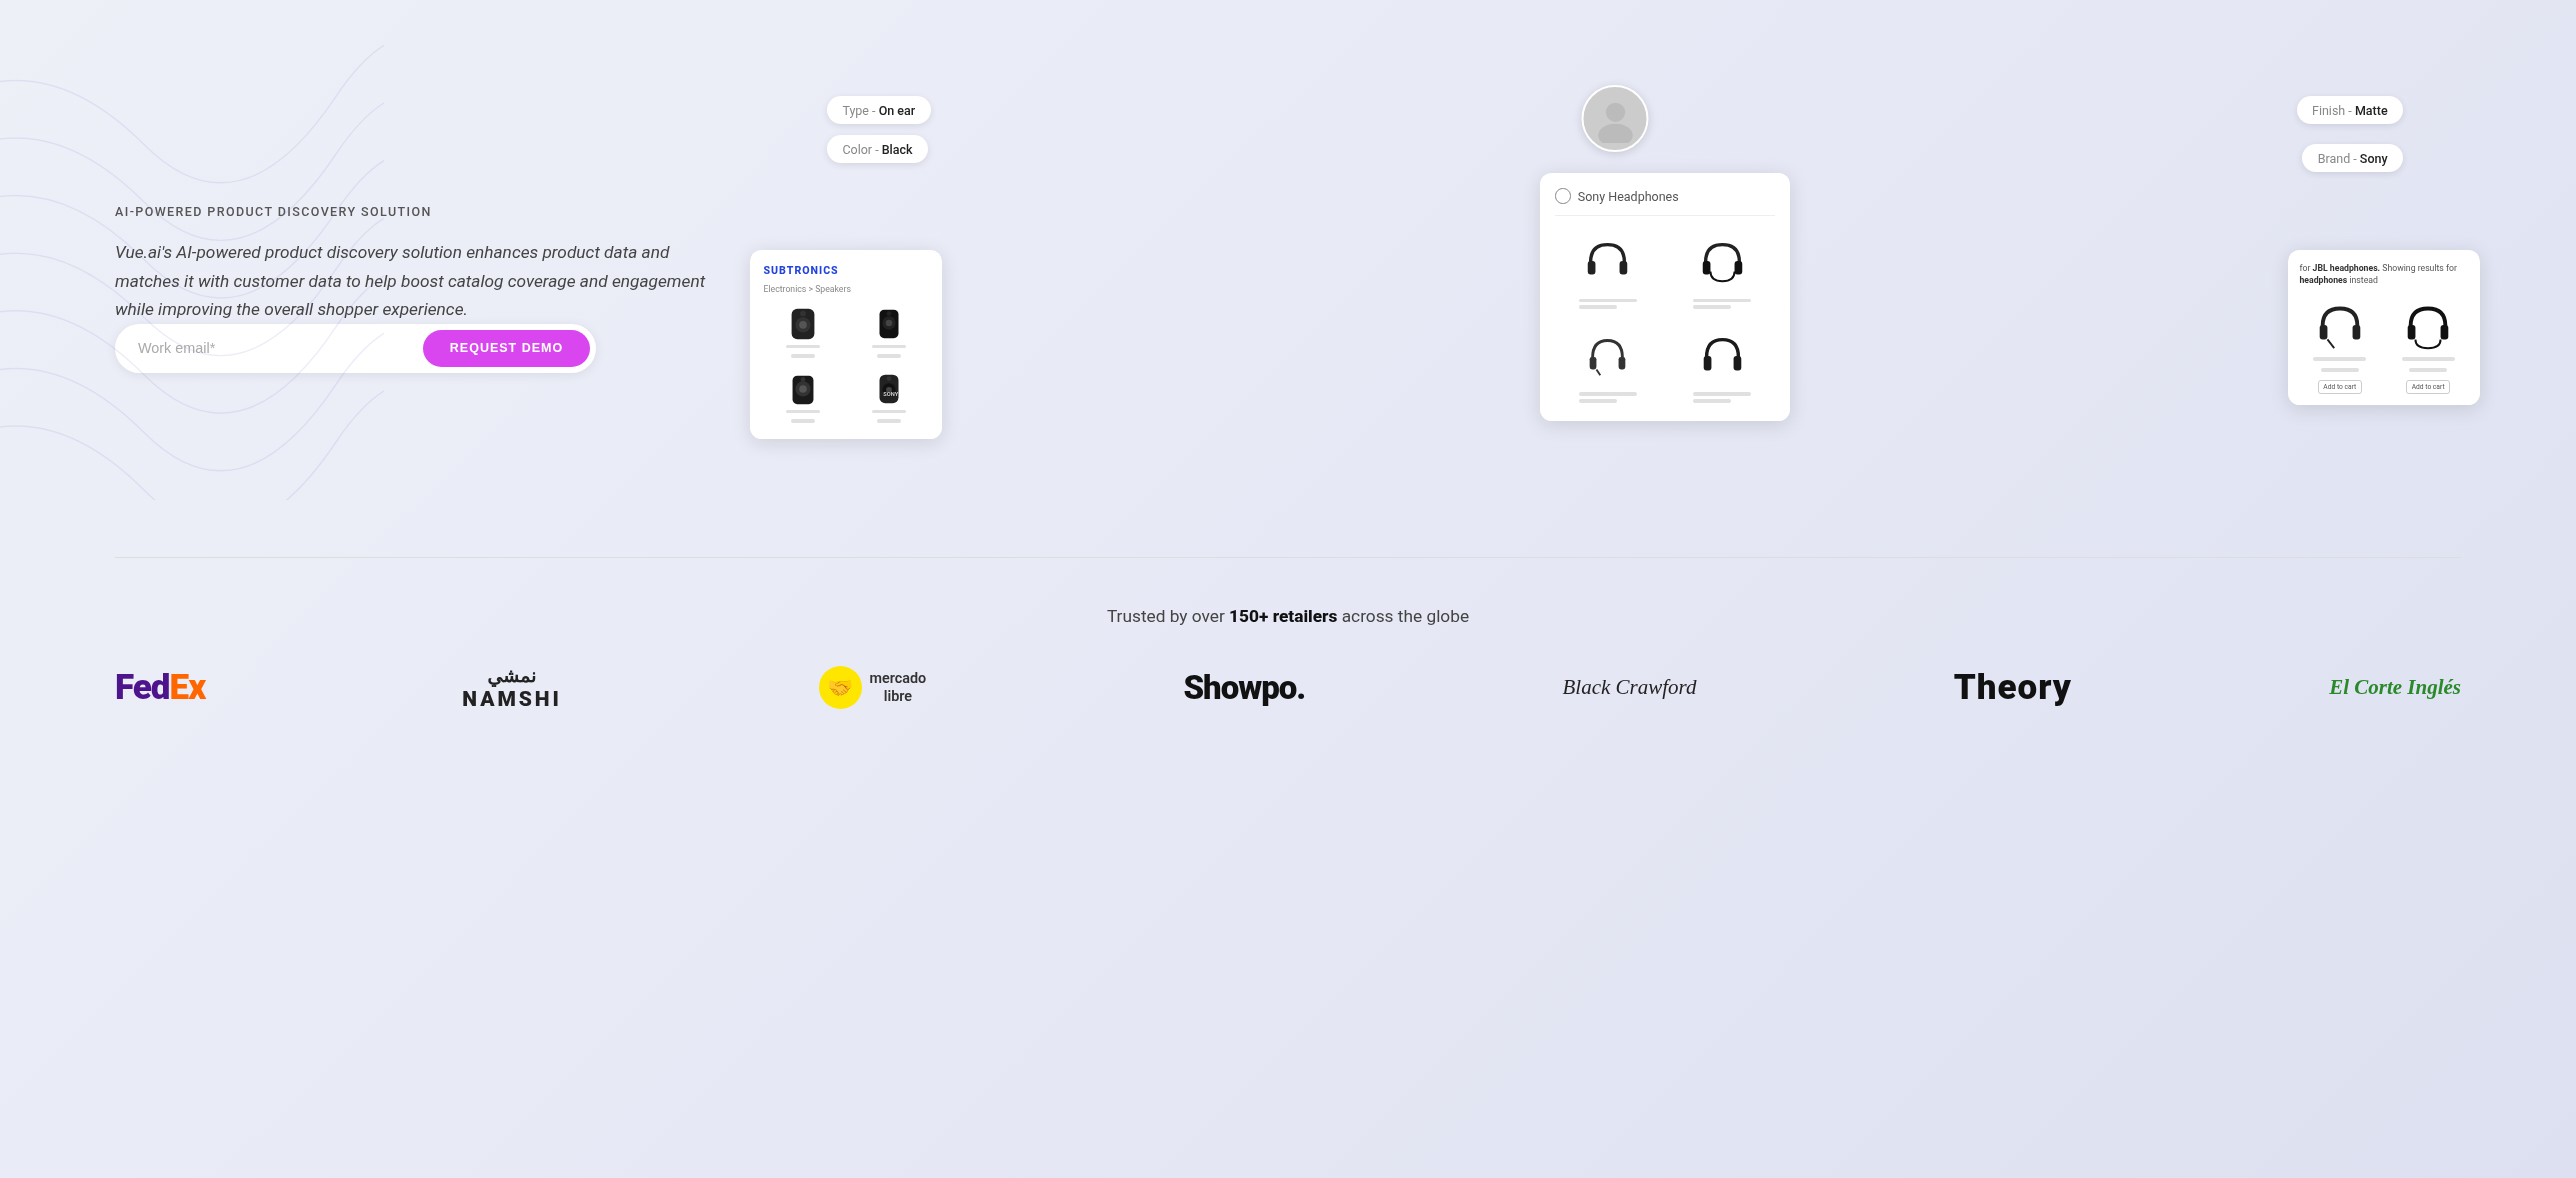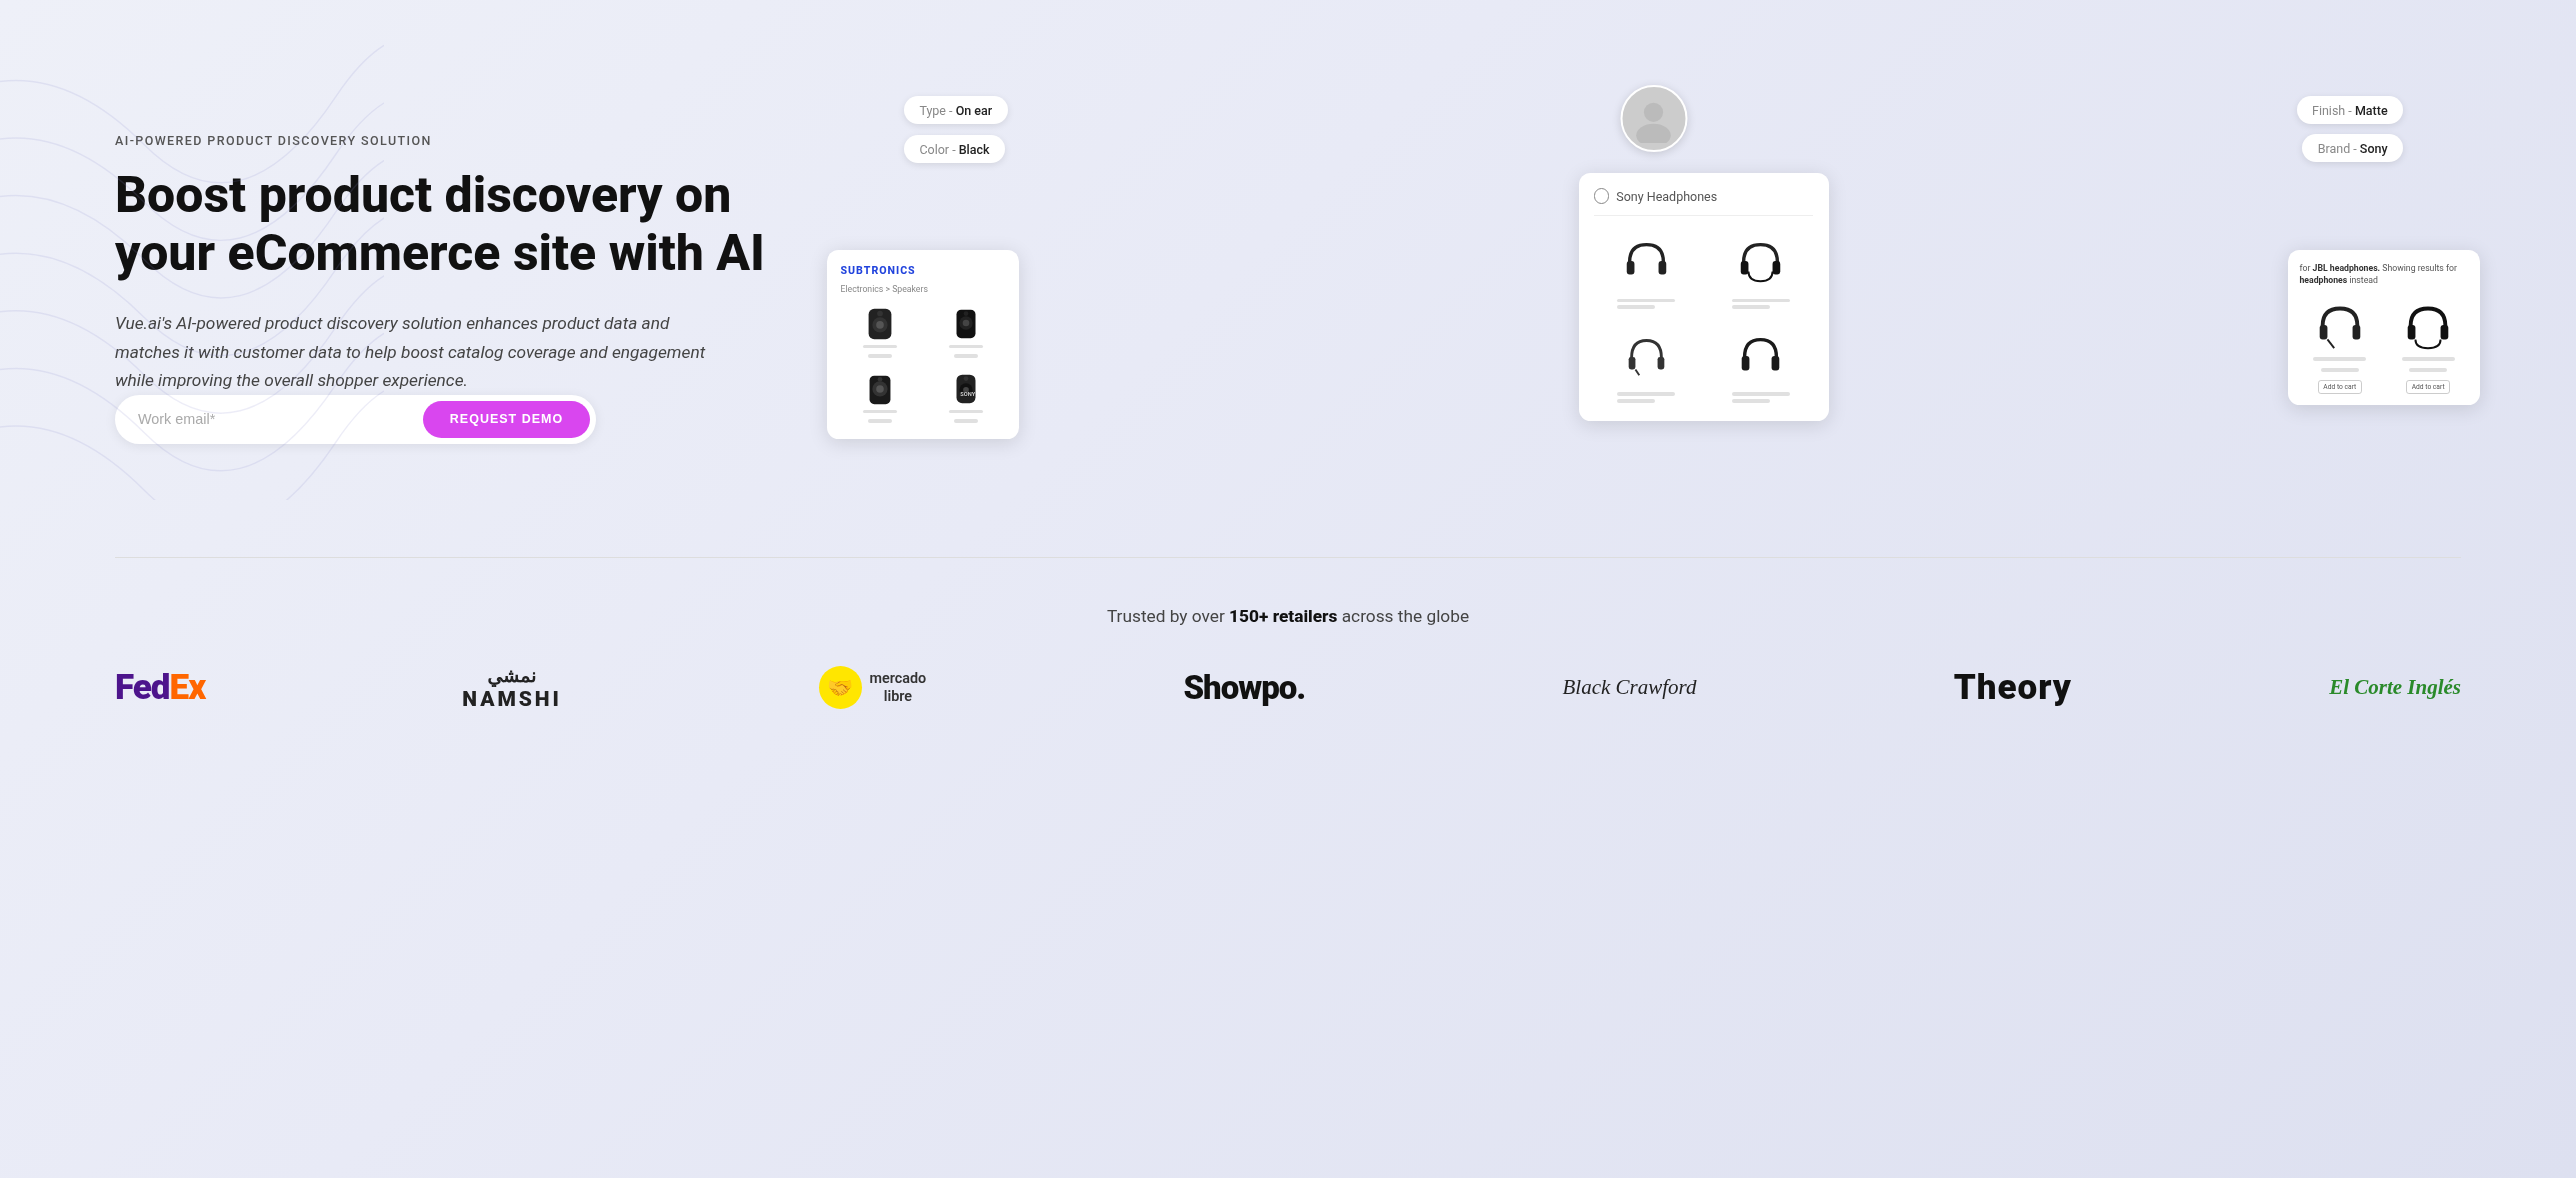--- a/index.html
+++ b/index.html
@@ -109,21 +109,21 @@
       box-shadow: 0 1.9px 7.7px rgba(0,0,0,0.10);
       white-space: nowrap;
     }
 
     .tag-pill span.label { color: #888; font-weight: 400; }
     .tag-pill span.value { color: #222; font-weight: 500; }
 
     .pill-type { top: 38px; left: 58px; }
     .pill-color { top: 77px; left: 58px; }
     .pill-finish { top: 38px; right: 58px; }
-    .pill-brand { top: 76px; right: 58px; }
+    .pill-brand { top: 86px; right: 58px; }
 
     
     .avatar-circle {
       position: absolute;
       top: 27px;
       left: 50%;
       transform: translateX(-50%);
       width: 67px;
       height: 67px;
       border-radius: 50%;
@@ -436,21 +436,20 @@
       <path d="M-50 220 Q 50 170, 150 270 T 350 220 T 550 270" stroke="#8888cc" stroke-width="1.5" fill="none"></path>
       <path d="M-50 280 Q 50 230, 150 330 T 350 280 T 550 330" stroke="#8888cc" stroke-width="1.5" fill="none"></path>
       <path d="M-50 340 Q 50 290, 150 390 T 350 340 T 550 390" stroke="#8888cc" stroke-width="1.5" fill="none"></path>
       <path d="M-50 400 Q 50 350, 150 450 T 350 400 T 550 450" stroke="#8888cc" stroke-width="1.5" fill="none"></path>
       <path d="M-50 460 Q 50 410, 150 510 T 350 460 T 550 510" stroke="#8888cc" stroke-width="1.5" fill="none"></path>
     </svg>
 
     <div class="hero-left">
       <p class="eyebrow">AI-POWERED PRODUCT DISCOVERY SOLUTION</p>
 
-      <h1 class="hero-title">Boost product discovery on your eCommerce site with AI</h1>
 
       <p class="hero-description">Vue.ai's AI-powered product discovery solution enhances product data and matches it with customer data to help boost catalog coverage and engagement while improving the overall shopper experience.</p>
 
       <div class="email-form">
         <input type="email" class="email-input" placeholder="Work email*" style="">
         <button class="request-demo-btn">REQUEST DEMO</button>
       </div>
     </div>
 
     <div class="hero-right">

